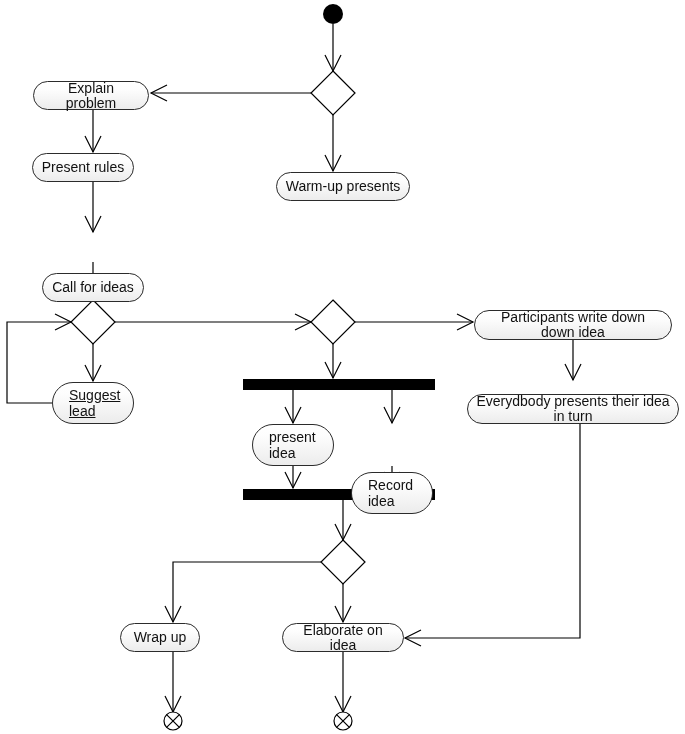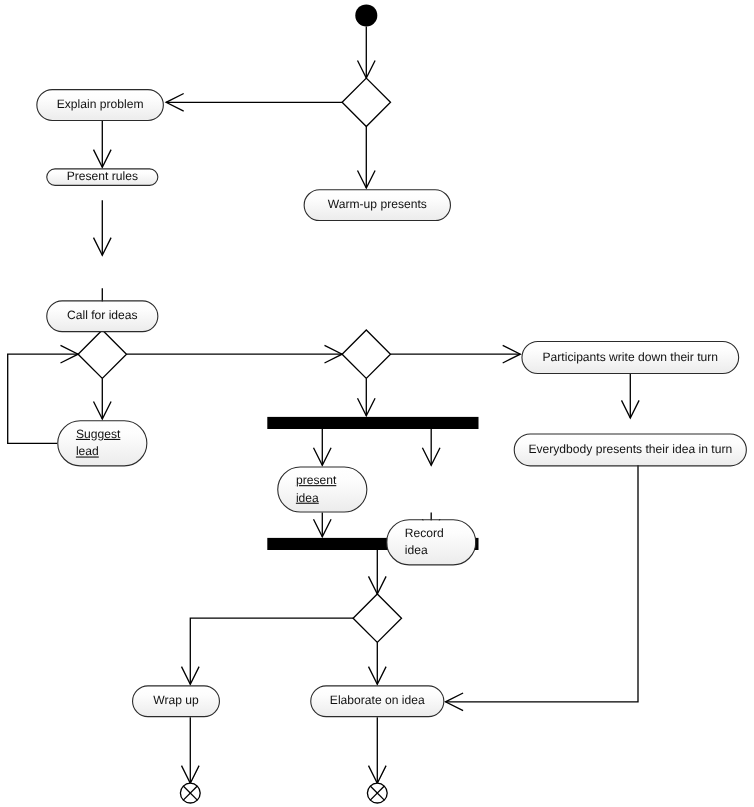--- a/index.html
+++ b/index.html
@@ -28,21 +28,21 @@
     position: absolute;
     box-sizing: border-box;
     border: 1.3px solid #2b2b2b;
     border-radius: 40px;
     background: linear-gradient(to bottom, #ffffff 0%, #fdfdfd 28%, #ececec 100%);
     display: flex;
     align-items: center;
     justify-content: center;
     text-align: center;
     color: #111111;
-    font-size: 11px;
+    font-size: 14px;
     line-height: 15px;
     z-index: 4;
     white-space: pre-line;
     padding: 0 8px;
   }
   .action-node.two-line {
     border-radius: 30px;
     line-height: 16px;
     text-align: left;
     justify-content: flex-start;
@@ -193,32 +193,32 @@
         <path d="M349.4,714.6 L336.6,727.4"></path>
       </g>
 
     </g>
   </svg>
 
   <div class="action-node" style="left:33px; top:81px; width:116px; height:29px;">Explain problem</div>
 
   <div class="action-node" style="left:276px; top:172px; width:134px; height:29px;">Warm-up presents</div>
 
-  <div class="action-node" style="left:42px; top:153px; width:102px; height:16px;">Present rules</div>
+  <div class="action-node" style="left:32px; top:153px; width:102px; height:29px;">Present rules</div>
 
   <div class="action-node" style="left:42px; top:233px; width:102px; height:29px;margin-top:40px;">Call for ideas</div>
 
   <div class="action-node two-line" style="left:52px; top:382px; width:82px; height:42px;text-decoration:underline;">Suggest
 lead</div>
 
-  <div class="action-node" style="left:474px; top:310px; width:198px; height:30px;">Participants write down their turn</div>
+  <div class="action-node" style="left:474px; top:310px; width:198px; height:30px;">Participants write down down idea</div>
 
   <div class="action-node" style="left:467px; top:381px; width:212px; height:30px;margin-top:13px;">Everydbody presents their idea in turn</div>
 
-  <div class="action-node two-line" style="left:252px; top:424px; width:82px; height:42px;text-decoration:underline;">present
+  <div class="action-node two-line" style="left:252px; top:424px; width:82px; height:42px;">present
 idea</div>
 
   <div class="action-node two-line" style="left:351px; top:424px; width:82px; height:42px;margin-top:48px;">Record
 idea</div>
 
   <div class="action-node" style="left:120px; top:623px; width:80px; height:29px;">Wrap up</div>
 
   <div class="action-node" style="left:282px; top:623px; width:122px; height:29px;">Elaborate on idea</div>
 
 </div>

